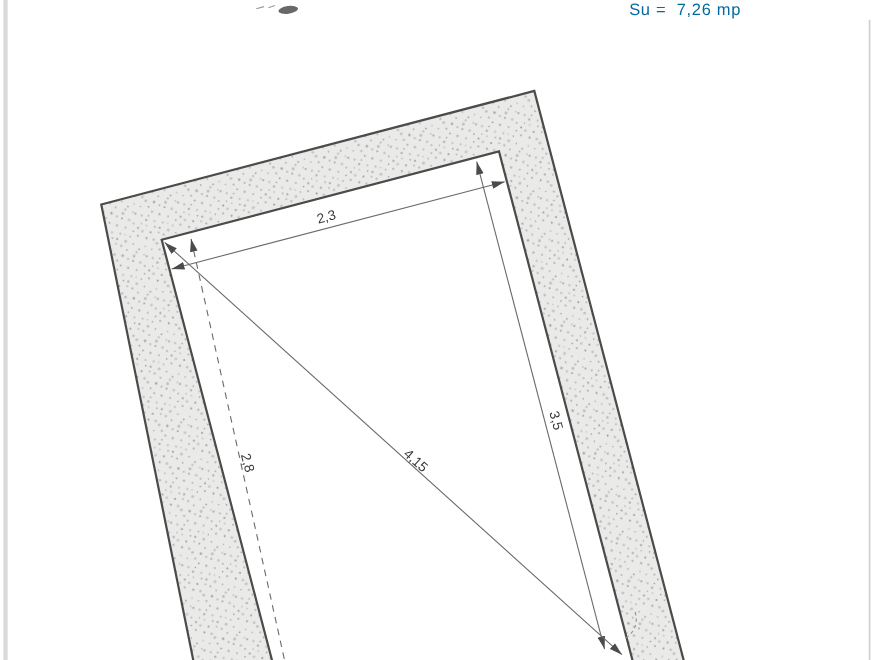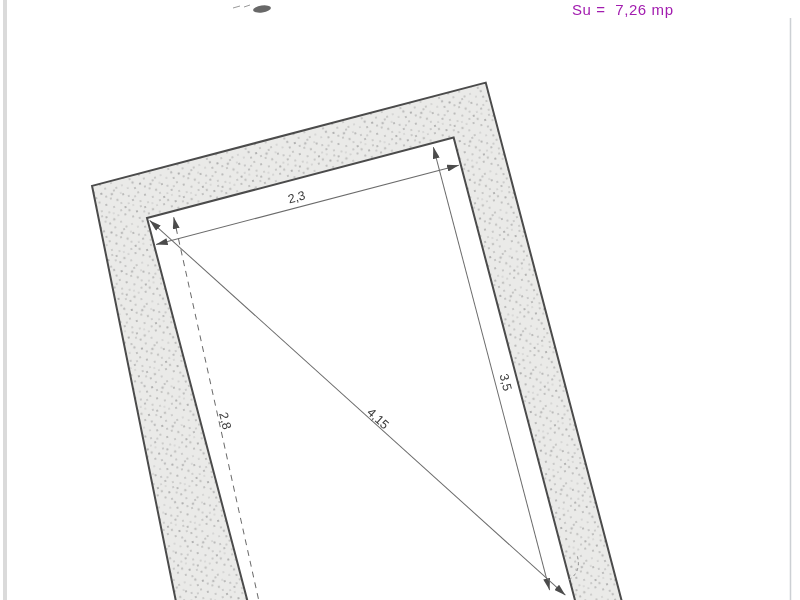--- a/index.html
+++ b/index.html
@@ -21,21 +21,21 @@
     position: absolute;
     left: 0;
     top: 0;
   }
   .su-annotation {
     position: absolute;
     left: 572px;
     top: 1px;
     font-size: 15px;
     letter-spacing: 0.6px;
-    color: #a21caf;
+    color: #0369a1;
     white-space: pre;
   }
   .dim-label {
     font-size: 12.5px;
     fill: #3a3a3a;
   }
   .wall-stroke {
     stroke: #4b4b4b;
     stroke-width: 2;
   }

